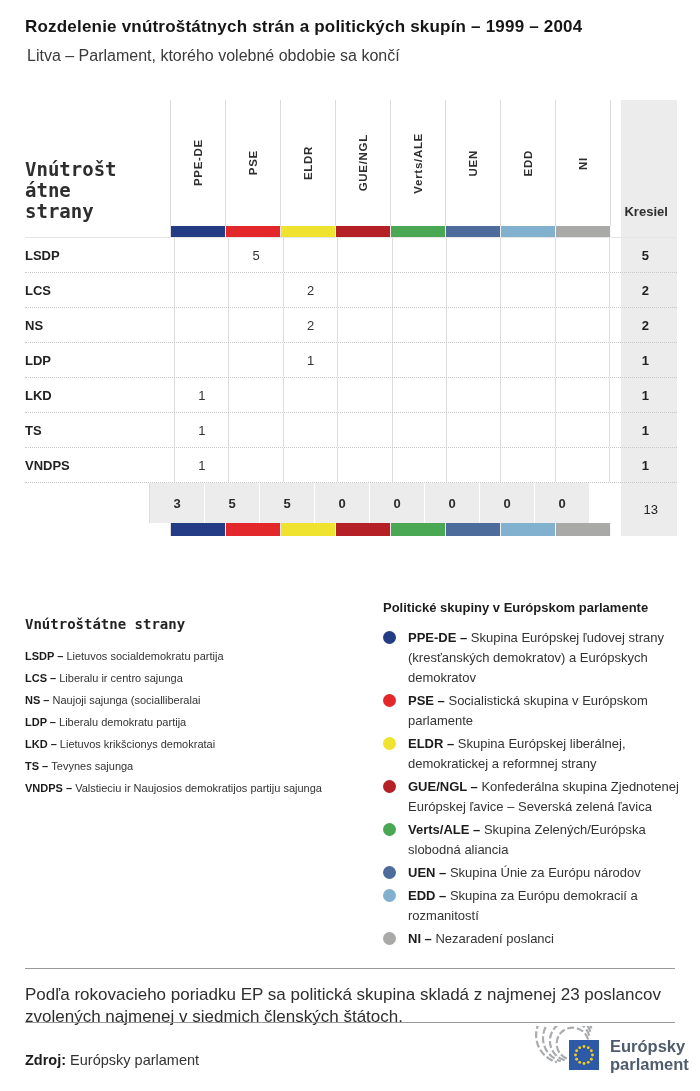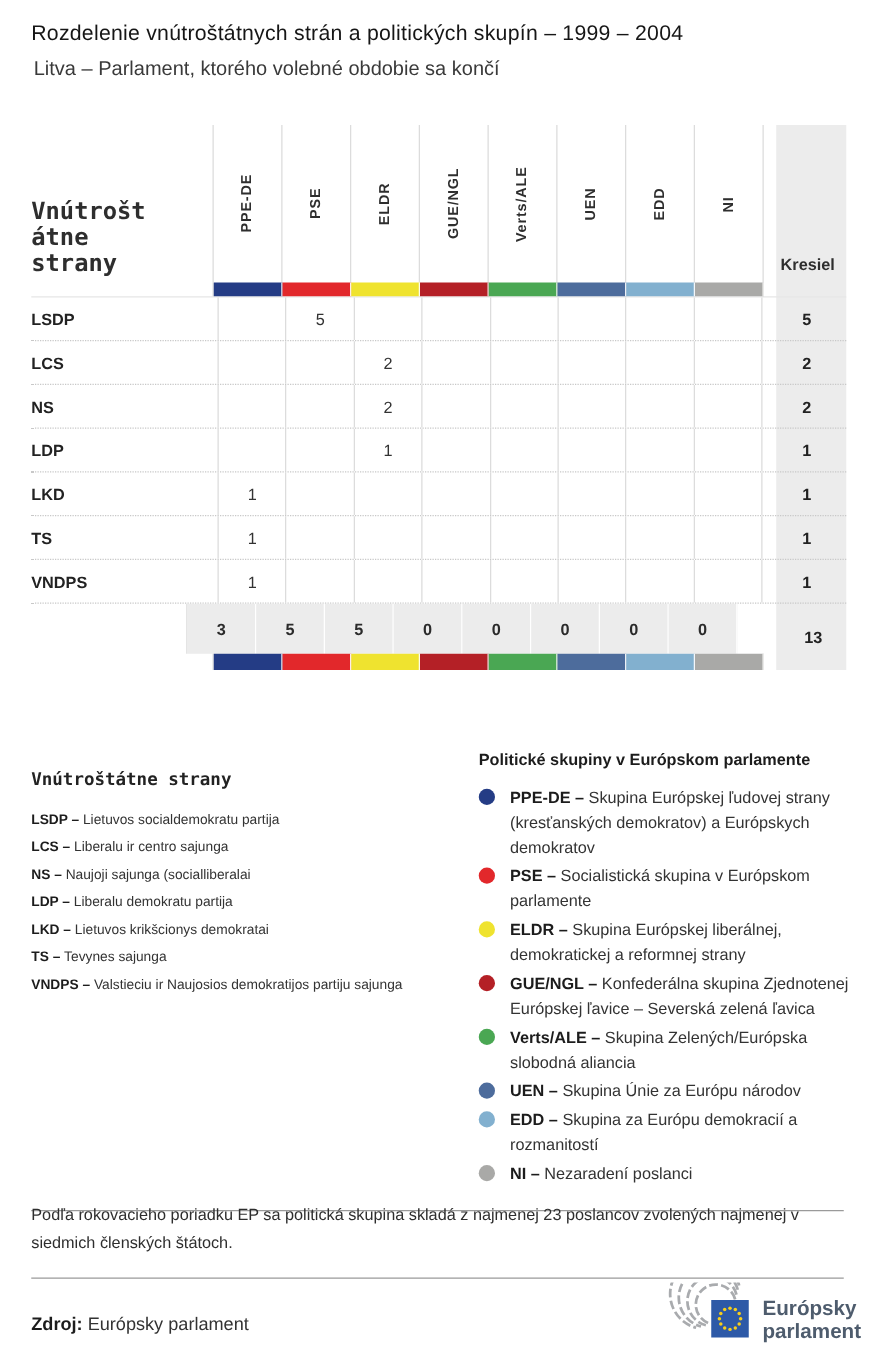--- a/index.html
+++ b/index.html
@@ -1,21 +1,21 @@
 <!DOCTYPE html>
 <html><head>
 <meta charset="utf-8">
 <style>
   * { box-sizing: border-box; margin: 0; padding: 0; }
   html,body { background:#fff; }
   body { width:700px; height:1091px; overflow:hidden;
          font-family:"Liberation Sans", sans-serif; color:#333; }
   .page { position:relative; width:700px; height:1091px; background:#fff; }
 
-  .title { position:absolute; left:25px; top:17px; font-size:17px; font-weight:400;
+  .title { position:absolute; left:25px; top:17px; font-size:17px; font-weight:700;
            color:#161616; letter-spacing:.2px; }
   .subtitle { position:absolute; left:27px; top:47px; font-size:16px; color:#3a3a3a; }
 
   
   .table { position:absolute; left:25px; top:100px; width:652px; }
   .kbg { position:absolute; left:596px; top:0; width:56px; height:436px; background:#ececec; }
   .t-row { display:flex; position:relative; }
   .label { width:152px; border-right:1px solid #dcdcdc; }
   .g { width:55px; border-right:1px solid #dcdcdc; }
   .gap { width:4px; }
@@ -37,39 +37,39 @@
   .bar { border-right:1px solid rgba(255,255,255,.9); }
 
   .body-row { height:35px; border-bottom:1px dotted #c8c8c8; font-size:13px; }
   .body-row .label { display:flex; align-items:center; font-weight:700; color:#222; }
   .val { display:flex; align-items:center; justify-content:center; color:#333; }
   .rowtotal { display:flex; align-items:center; justify-content:center; font-weight:700; color:#222; font-size:13px; }
 
   .totals-row { height:40px; font-size:13px; }
   .tot { background:#ececec; display:flex; align-items:center; justify-content:center;
          font-weight:700; color:#2b2b2b; border-right:1px solid #fff; }
-  .grand { display:flex; align-items:center; justify-content:center; font-weight:700;
+  .grand { display:flex; align-items:center; justify-content:center; font-weight:400;
            color:#222; padding-top:12px;margin-left:31px; }
 
   
   .pleg { position:absolute; left:25px; top:616px; width:352px; }
   .pleg .heading { font-family:"DejaVu Sans Mono", monospace; font-weight:700;
                    font-size:14px; color:#222; margin-bottom:13px; }
   .pl-item { font-size:11px; line-height:22px; color:#333; }
   .b { font-weight:700; color:#1c1c1c; }
 
   .gleg { position:absolute; left:383px; top:600px; width:296px; }
   .gleg .heading { font-weight:700; font-size:13px; color:#1c1c1c; margin-bottom:13px; }
   .gl-item { display:flex; margin-bottom:3px; font-size:13px; line-height:20px; }
   .dot { flex:0 0 13px; width:13px; height:13px; border-radius:50%; margin-right:12px; margin-top:3px; }
   .gl-text { flex:1; color:#333; }
 
   
   .rule1 { position:absolute; left:25px; top:968px; width:650px; border-top:1px solid #9a9a9a; }
-  .note  { position:absolute; left:25px; top:961px; width:652px; font-size:13px;
+  .note  { position:absolute; left:25px; top:984px; width:652px; font-size:17px;
            line-height:22px; color:#2e2e2e; }
   .rule2 { position:absolute; left:25px; top:1022px; width:650px; border-top:1px solid #9a9a9a; }
   .source { position:absolute; left:25px; top:1052px; font-size:14.5px; color:#333; }
   .logo { position:absolute; left:528px; top:1026px; width:164px; height:58px; }
 </style>
 </head>
 <body>
 
 <div class="page">
 

